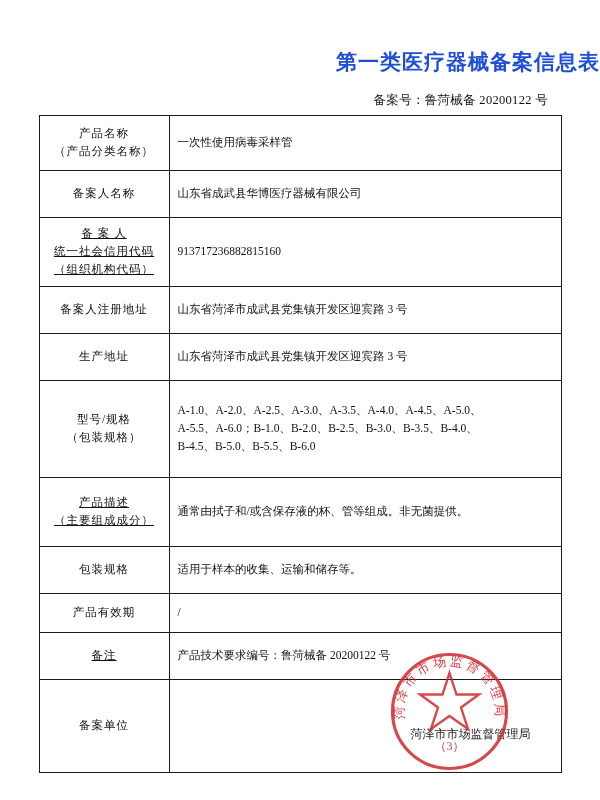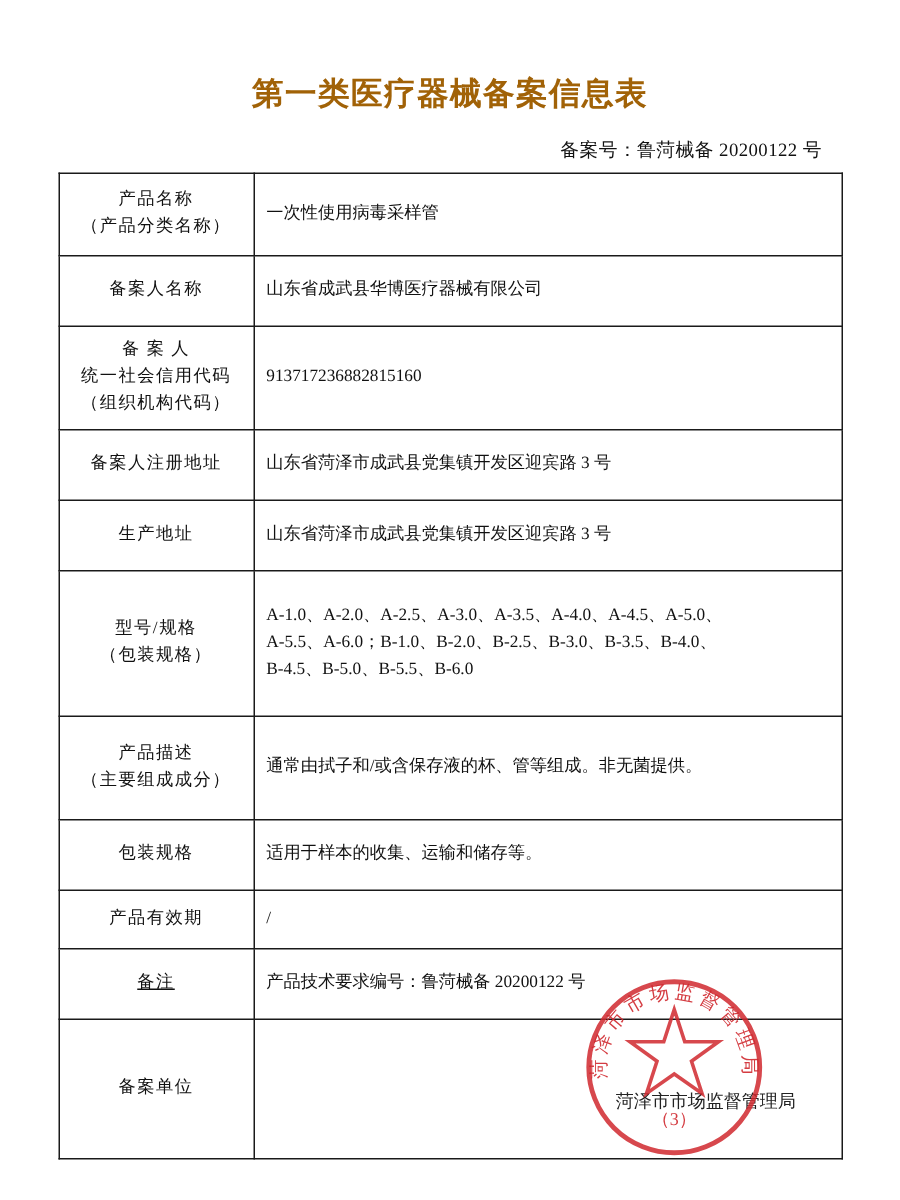--- a/index.html
+++ b/index.html
@@ -15,26 +15,26 @@
     overflow: hidden;
     position: relative;
   }
   .page {
     position: relative;
     width: 600px;
     height: 800px;
     box-sizing: border-box;
   }
   .doc-title {
-    text-align: center;
+    text-align: right;
     font-size: 21px;
     font-weight: bold;
     letter-spacing: 1px;
     margin-top: 48px;
-    color: #a16207;
+    color: #1d4ed8;
   }
   .record-no {
     text-align: right;
     font-size: 12.5px;
     margin: 16px 52px 6px 0;
     color: #111;
     letter-spacing: 0.3px;
   }
   table.form {
     border-collapse: collapse;
@@ -68,21 +68,21 @@
   .sub-label {
     width: 92px;
     text-align: center;
     letter-spacing: 0.5px;
   }
   .model-cell {
     line-height: 1.85;
     padding-top: 9px;
     padding-bottom: 9px;
   }
-  .tall-60 { height: 58px; }
+  .tall-60 { height: 58px; text-decoration: underline; }
   .tall-46 { height: 44px; }
   .tall-38 { height: 36px; }
   .tall-30 { height: 28px; }
   .tall-88 { height: 86px; }
 
   
   .stamp {
     position: absolute;
     right: 88px;
     bottom: 74px;

